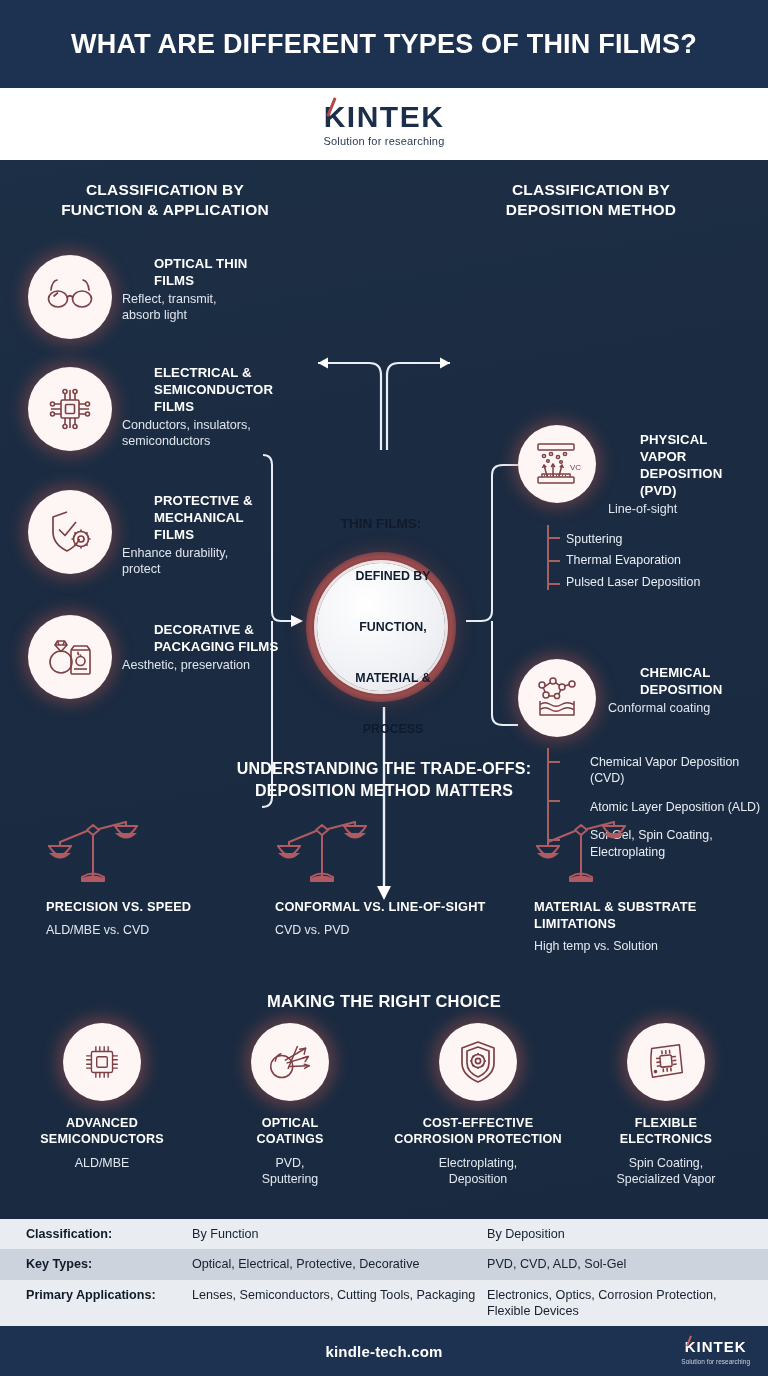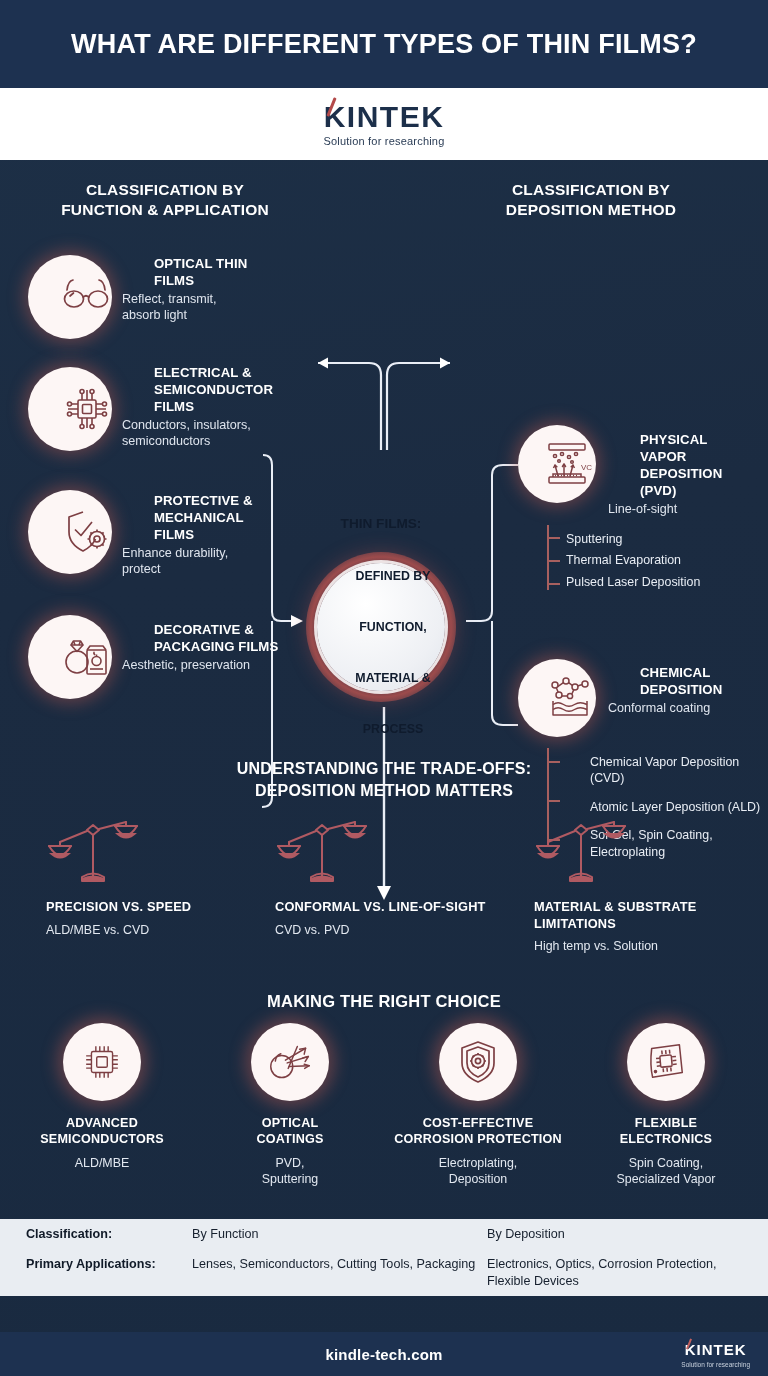--- a/index.html
+++ b/index.html
@@ -84,21 +84,21 @@
   
   .connect-svg { position: absolute; left: 0; top: 0; pointer-events: none; }
 
   
   .ico-circle {
     position: absolute;
     border-radius: 50%;
     background: #fdf6f5;
     display: flex;
     align-items: center;
-    justify-content: flex-end;
+    justify-content: center;
     box-shadow: 0 0 16px 5px rgba(190, 90, 80, 0.40);
   }
   .ico-circle svg { display: block; }
 
   .item-txt { position: absolute; }
   .item-title {
     color: #ffffff;
     font-size: 13.2px;
     font-weight: bold;
     line-height: 1.28;
@@ -200,21 +200,21 @@
     font-size: 12.6px; color: #16202e; line-height: 1.3;
   }
   .tbl-c2 {
     flex: 1; padding: 7px 14px 7px 0;
     font-size: 12.6px; color: #16202e; line-height: 1.3;
   }
 
   
   .footer {
     position: absolute; left:0; bottom: 0;
-    width: 768px; height: 44px;
+    width: 768px; height: 50px;
     background: #1d3150;
     display: flex; align-items: center; justify-content: center;
   }
   .footer-url {
     color: #ffffff; font-size: 15px; font-weight: bold;
     letter-spacing: .2px;
   }
   .footer-logo {
     position: absolute; right: 18px; top: 50%;
     transform: translateY(-50%);
@@ -639,20 +639,25 @@
     </div>
 
   </div>
 
   <div class="tbl">
     <div class="tbl-row light">
       <div class="tbl-c0">Classification:</div>
       <div class="tbl-c1">By Function</div>
       <div class="tbl-c2">By Deposition</div>
     </div>
+    <div class="tbl-row dark">
+      <div class="tbl-c0">Key Types:</div>
+      <div class="tbl-c1">Optical, Electrical, Protective, Decorative</div>
+      <div class="tbl-c2">PVD, CVD, ALD, Sol-Gel</div>
+    </div>
     <div class="tbl-row light">
       <div class="tbl-c0">Primary Applications:</div>
       <div class="tbl-c1">Lenses, Semiconductors, Cutting Tools, Packaging</div>
       <div class="tbl-c2">Electronics, Optics, Corrosion Protection, Flexible Devices</div>
     </div>
   </div>
 
   <div class="footer">
     <span class="footer-url">kindle-tech.com</span>
     <div class="footer-logo">

